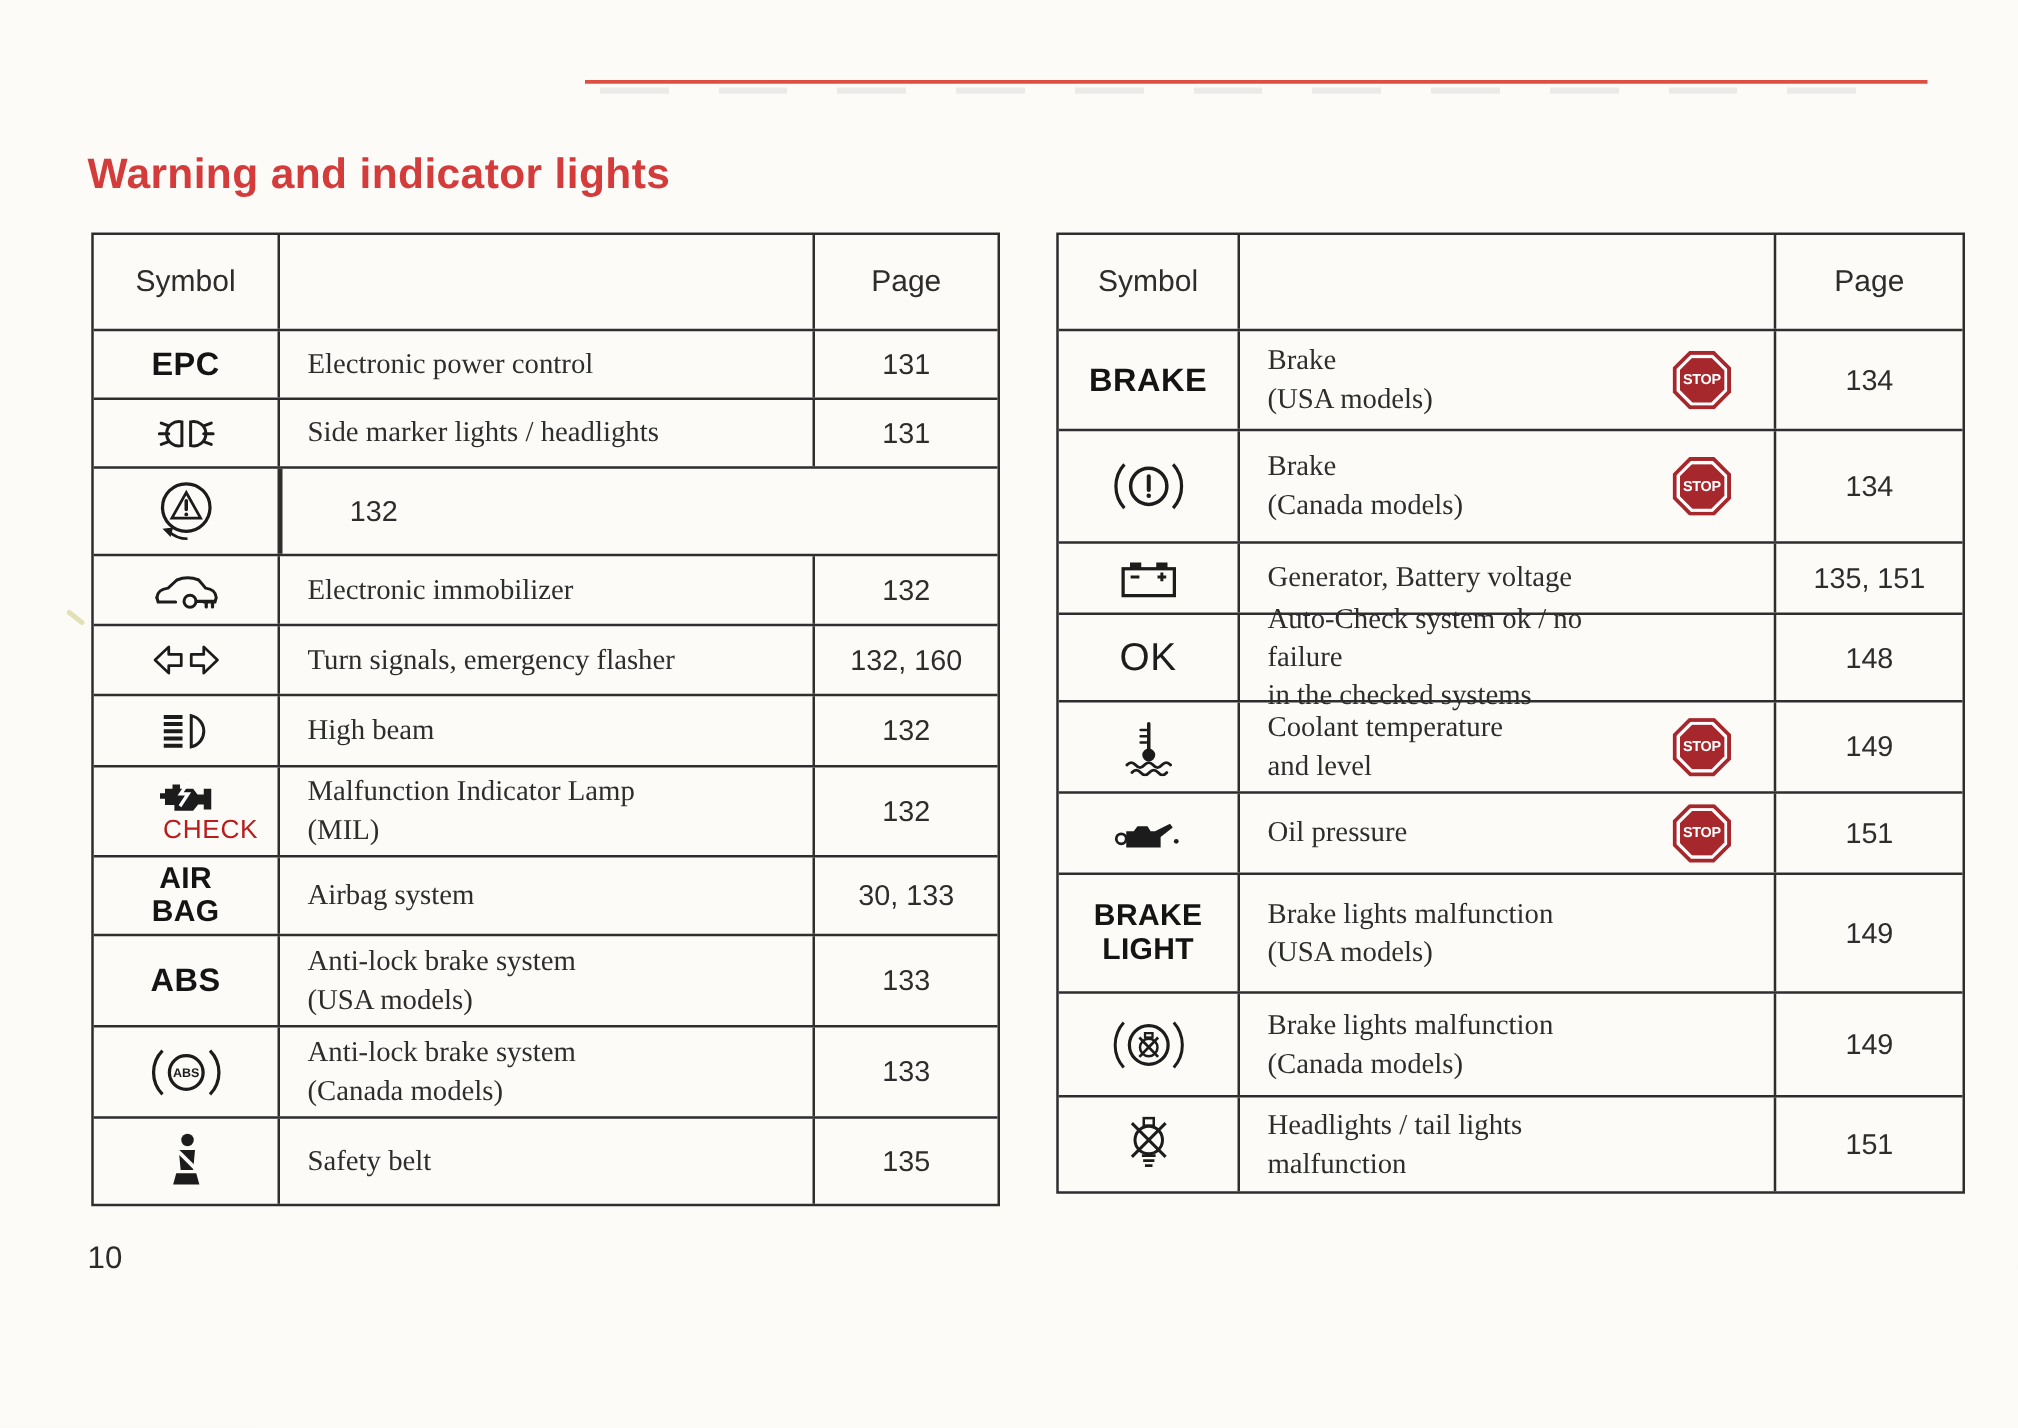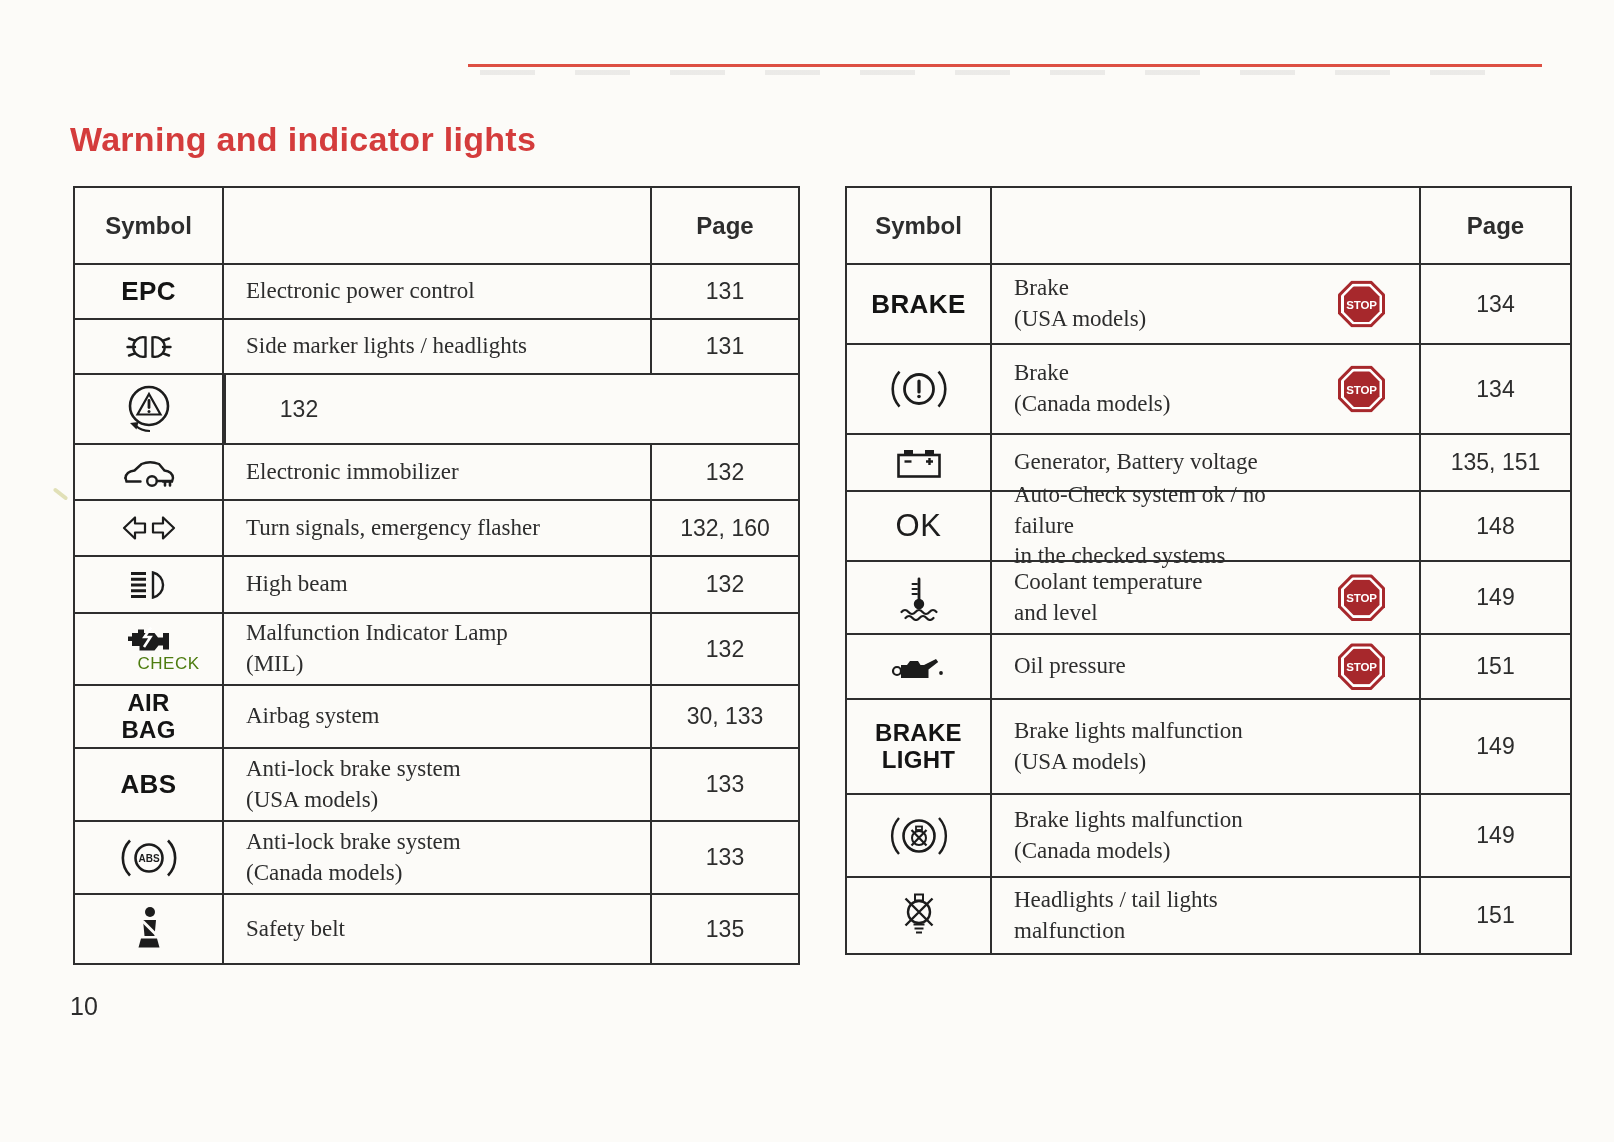--- a/index.html
+++ b/index.html
@@ -46,34 +46,34 @@
   .wtable{
     position:absolute;top:186px;
     border:2.5px solid #2e2e2e;
     display:flex;flex-direction:column;
     box-sizing:border-box;
     background:#fcfbf8;
   }
   .t-left{left:73px;width:727px;}
   .t-right{left:845px;width:727px;}
   .row{display:flex;border-top:2px solid #2e2e2e;box-sizing:border-box;}
-  .row:first-child{border-top:none;font-weight:bold;}
+  .row:first-child{border-top:none;}
   .c{box-sizing:border-box;display:flex;align-items:center;justify-content:center;}
   .sym{width:149px;border-right:2px solid #2e2e2e;flex-direction:column;text-align:center;}
   .t-right .sym{width:145px;}
   .desc{flex:1;flex-direction:column;align-items:flex-start;justify-content:center;
         padding:0 90px 0 22px;position:relative;}
   .pg{width:148px;border-left:2px solid #2e2e2e;font-size:23px;}
   .t-right .pg{width:151px;}
   .dline{font-size:23px;line-height:1.34;color:#2d2d2d;font-family:Liberation Serif, serif;}
   .hdr-label{font-size:24px;color:#2d2d2d;}
   .symtxt{font-weight:bold;font-size:26px;letter-spacing:0.4px;color:#141414;}
   .symtxt-2l{font-weight:bold;font-size:24px;line-height:1.1;letter-spacing:0.3px;color:#141414;}
   .symtxt-ok{font-weight:400;font-size:31px;letter-spacing:0.5px;color:#1d1d1d;}
-  .icon-caption{font-size:17px;letter-spacing:0.5px;color:#4d7c0f;margin-top:1px;margin-left:40px;}
+  .icon-caption{font-size:21px;letter-spacing:0.5px;color:#b91c1c;margin-top:1px;margin-left:40px;}
   
   .stop{
     position:absolute;right:34px;top:50%;transform:translateY(-50%);
     width:47px;height:47px;background:#a7282c;
     clip-path:polygon(29% 0,71% 0,100% 29%,100% 71%,71% 100%,29% 100%,0 71%,0 29%);
     display:flex;align-items:center;justify-content:center;
   }
   .stop-w{
     width:41px;height:41px;background:#ffffff;
     clip-path:polygon(29% 0,71% 0,100% 29%,100% 71%,71% 100%,29% 100%,0 71%,0 29%);

